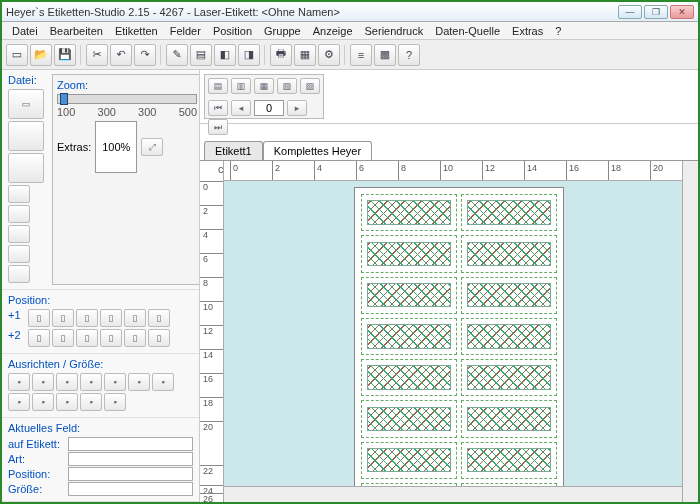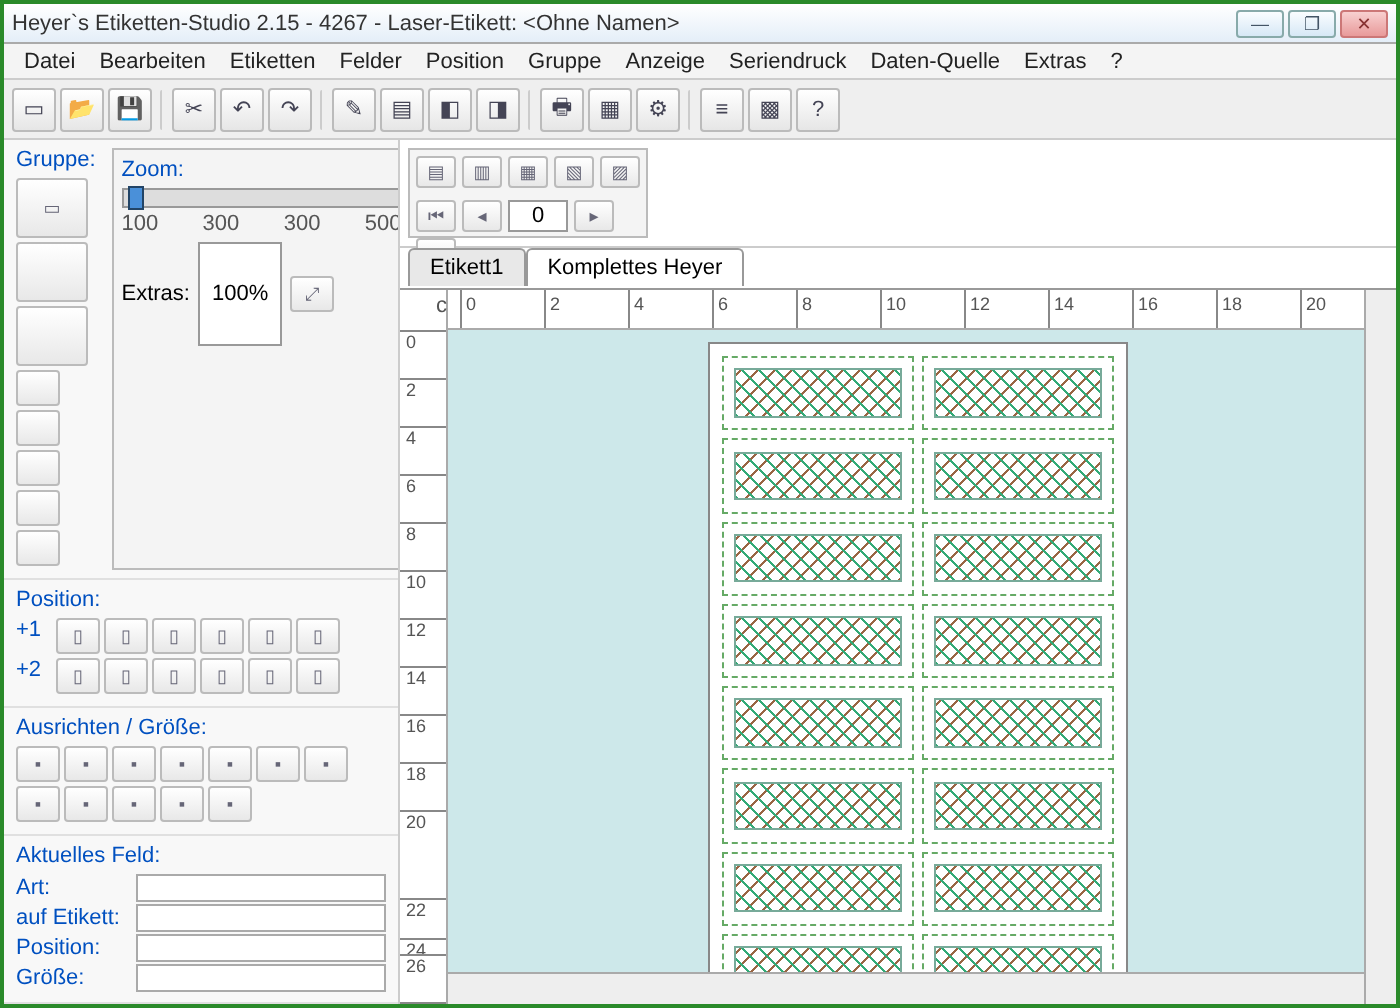--- a/index.html
+++ b/index.html
@@ -29,21 +29,21 @@
 .zoom-cur{display:flex;align-items:center;gap:4px;margin-top:3px;}
 .zoom-val{border:1px solid #999;background:#fff;padding:19px 6px;}
 .field-row{display:flex;align-items:center;gap:4px;margin:1px 0;}
 .field-label{width:56px;color:#0050c0;}
 .field-input{flex:1;height:14px;border:1px solid #aaa;background:#fff;}
 .workarea{flex:1;display:flex;flex-direction:column;background:#fff;}
 .minibars{height:54px;border-bottom:1px solid #ccc;padding:4px;display:flex;gap:12px;}
 .minibar{border:1px solid #bbb;background:#f4f4f4;padding:3px;display:flex;gap:3px;flex-wrap:wrap;align-content:flex-start;width:120px;}
 .minibar .sbtn{width:20px;height:16px;}
 .nav-num{width:30px;height:16px;border:1px solid #999;background:#fff;text-align:center;line-height:14px;}
-.tabs{display:flex;height:20px;align-items:flex-start;padding-left:4px;gap:0;}
+.tabs{display:flex;height:20px;align-items:center;padding-left:4px;gap:0;margin-top:16px;}
 .tab{padding:3px 10px;border:1px solid #999;border-bottom:none;background:#e8e8e8;border-radius:3px 3px 0 0;cursor:pointer;}
 .tab.active{background:#fff;position:relative;z-index:2;}
 .canvas-wrap{flex:1;display:flex;border-top:1px solid #999;overflow:hidden;position:relative;}
 .ruler-v{width:24px;background:#fff;border-right:1px solid #aaa;position:relative;}
 .ruler-v .unit{position:absolute;top:2px;left:18px;color:#555;}
 .ruler-v .tick{position:absolute;left:0;width:100%;border-top:1px solid #888;font-size:9px;color:#555;padding-left:3px;}
 .canvas-col{flex:1;display:flex;flex-direction:column;}
 .ruler-h{height:20px;background:#fff;border-bottom:1px solid #aaa;position:relative;}
 .ruler-h .tick{position:absolute;top:0;height:100%;border-left:1px solid #888;font-size:9px;color:#555;padding-top:2px;padding-left:2px;}
 .canvas{flex:1;background:#cde8ea;position:relative;overflow:auto;}
@@ -103,21 +103,21 @@
   <div class="tb">≡</div>
   <div class="tb">▩</div>
   <div class="tb">?</div>
 </div>
 
 <div class="main">
   <div class="sidebar">
     <div class="panel">
       <div class="zoom-area">
         <div>
-          <div class="panel-title">Gruppe:</div>
+          <div class="panel-title">Datei:</div>
           <div class="btnrow">
             <div class="sbtn lg">▭</div>
             <div class="sbtn lg"></div>
             <div class="sbtn lg"></div>
           </div>
           <div class="btnrow">
             <div class="sbtn"></div>
             <div class="sbtn"></div>
             <div class="sbtn"></div>
             <div class="sbtn"></div>
@@ -182,25 +182,25 @@
         <div class="sbtn">▪</div>
         <div class="sbtn">▪</div>
         <div class="sbtn">▪</div>
         <div class="sbtn">▪</div>
       </div>
     </div>
 
     <div class="panel">
       <div class="panel-title">Aktuelles Feld:</div>
       <div class="field-row">
+          <span class="field-label">auf Etikett:</span>
+          <div class="field-input"></div>
+        </div>
+      <div class="field-row">
           <span class="field-label">Art:</span>
-          <div class="field-input"></div>
-        </div>
-      <div class="field-row">
-          <span class="field-label">auf Etikett:</span>
           <div class="field-input"></div>
         </div>
       <div class="field-row">
           <span class="field-label">Position:</span>
           <div class="field-input"></div>
         </div>
       <div class="field-row">
           <span class="field-label">Größe:</span>
           <div class="field-input"></div>
         </div>

